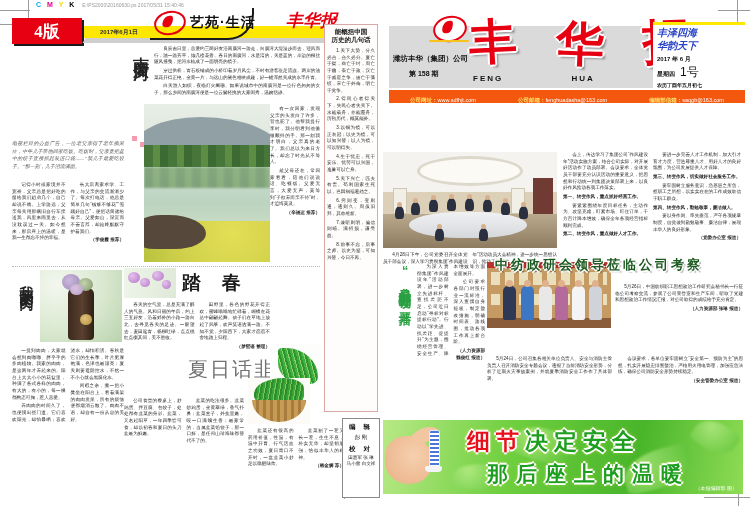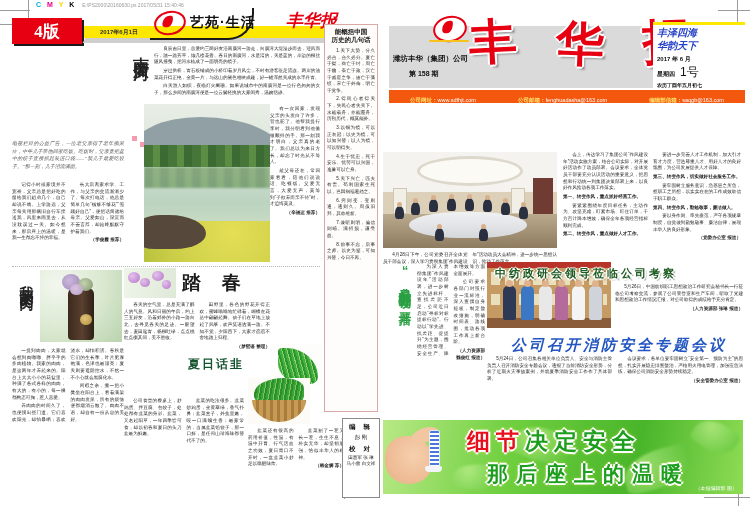--- a/index.html
+++ b/index.html
@@ -66,21 +66,21 @@
   .rp-flowers{position:absolute;left:0;top:74%;width:100%;height:26%;background:radial-gradient(circle at 70% 30%,#e4df55,#cfd04a 60%,#b8c23e);}
   .rp-rocks{position:absolute;left:-6%;top:70%;width:55%;height:22%;background:#57483c;border-radius:40% 60% 50% 30%;}
   
   .ccol{left:258px;top:92px;width:50px;height:158px;}
   
   .spimg{left:112px;top:254px;width:52px;height:30px;overflow:hidden;background:linear-gradient(100deg,#eef5e9,#dfe9d8);}
   .blossom{position:absolute;border-radius:50%;background:radial-gradient(circle at 35% 35%,#e3c2ee,#b675c6);}
   .sptitle{left:170px;top:256px;font-family:"Liberation Serif",serif;font-weight:bold;font-size:19px;letter-spacing:8px;color:#1c1c1c;}
   .spcols{left:112px;top:288px;width:146px;height:92px;}
   
-  .cht{left:176px;top:342px;font-size:12px;font-weight:700;letter-spacing:2px;color:#14532d;}
+  .cht{left:176px;top:342px;font-size:20px;font-weight:400;letter-spacing:2px;color:#737373;}
   .chimg1{left:258px;top:330px;width:52px;height:42px;overflow:hidden;background:#fdfdfb;}
   .chfan{position:absolute;left:8px;top:4px;width:40px;height:36px;background:repeating-linear-gradient(75deg,#3db03d 0 2px,#8ed06a 2px 3px,#2e9431 3px 5px);border-radius:10% 80% 20% 60%;}
   .chbasket{left:236px;top:364px;width:62px;height:46px;overflow:hidden;background:#fcfbf7;}
   .basket{position:absolute;left:4px;top:22px;width:54px;height:22px;background:repeating-linear-gradient(90deg,#c89b55 0 4px,#a87c3c 4px 7px);border-radius:0 0 50% 50%/0 0 100% 100%;}
   .chives2{position:absolute;left:6px;top:0;width:50px;height:26px;background:repeating-linear-gradient(100deg,#36a536 0 2px,#7cc75c 2px 3px,#2c8c2e 3px 5px);border-radius:60% 40% 30% 30%;}
   .chcolsA{left:112px;top:384px;width:120px;height:100px;}
   .chcolsB{left:236px;top:414px;width:96px;height:70px;}
   
   .hbox{left:312px;top:10px;width:54px;height:388px;border:1px solid #dba8a8;padding:3px 2px;box-sizing:border-box;background:#fffdfb;}
   .ht{font-size:6.5px;font-weight:bold;text-align:center;line-height:1.3;color:#111;}
@@ -133,21 +133,21 @@
   
   .seekhead{left:13px;top:252px;height:156px;font-weight:900;font-size:12.5px;color:#2aa043;letter-spacing:1px;}
   .seektext{left:34px;top:252px;width:68px;height:150px;}
   
   .v-photo{left:104px;top:250px;width:124px;height:66px;overflow:hidden;background:#c59a63;}
   .v-strip{position:absolute;left:0;top:0;width:100%;height:6px;background:#b8332a;}
   .v-row{position:absolute;left:4px;height:13px;background:repeating-linear-gradient(90deg,#eadfbd 0 9px,transparent 9px 14px);width:116px;}
   .v-floor{position:absolute;left:0;bottom:0;width:100%;height:10px;background:#8a5c39;}
   .vp{position:absolute;bottom:8px;width:13px;height:34px;border-radius:5px 5px 2px 2px;}
   .vp::before{content:"";position:absolute;top:-6px;left:3px;width:7px;height:7px;border-radius:50%;background:#dfb18c;}
-  .v-head{left:112px;top:254px;width:248px;font-family:"Liberation Serif",serif;font-weight:900;font-size:11px;letter-spacing:3px;color:#1c5a20;white-space:nowrap;
+  .v-head{left:112px;top:244px;width:248px;font-family:"Liberation Serif",serif;font-weight:900;font-size:13px;letter-spacing:3px;color:#1c5a20;white-space:nowrap;
           text-shadow:-1.5px 0 #fff,1.5px 0 #fff,0 -1.5px #fff,0 1.5px #fff,2px 2px 1px rgba(0,0,0,.3);}
   .v-text{left:232px;top:272px;width:128px;height:46px;}
   
   .f-head{left:112px;top:324px;width:248px;text-align:center;font-family:"Liberation Serif",serif;font-style:italic;font-weight:bold;font-size:15px;letter-spacing:3px;color:#2356c0;white-space:nowrap;}
   .f-text{left:104px;top:344px;width:256px;height:58px;}
   
   .banner{left:0;top:408px;width:360px;height:74px;overflow:hidden;
           background:linear-gradient(100deg,#b8e986,#6fcf3f 35%,#49b52a 70%,#8fdc55);}
   .leaf{position:absolute;border-radius:60% 15% 60% 15%;background:radial-gradient(circle at 30% 30%,#c9f59a,#50bd2c);opacity:.6;filter:blur(1px);}
   .palm{position:absolute;left:2px;top:16px;width:48px;height:48px;background:radial-gradient(circle at 60% 40%,#f6d0ae,#e9af85);border-radius:45% 55% 50% 50%;}
@@ -299,20 +299,25 @@
     <div class="abs r-logo">
         <i></i>
       </div>
     <div class="abs r-logoline"></div>
     <div class="abs r-company">潍坊丰华（集团）公司</div>
     <div class="abs r-issue">第 158 期</div>
     <div class="abs r-title">
       <span>丰</span>
       <span>华</span>
       <span>报</span>
+    </div>
+    <div class="abs r-py">
+      <span>FENG</span>
+      <span>HUA</span>
+      <span>BAO</span>
     </div>
     <div class="abs r-info">
       <div class="slogan">丰泽四海</div>
       <div class="slogan">华韵天下</div>
       <div class="r-d1">2017 年 6 月</div>
       <div class="r-drow">
         <span class="r-d2">星期四</span>
         <span class="r-no">1号</span>
       </div>
       <div class="r-lunar">农历丁酉年五月初七</div>
@@ -379,21 +384,20 @@
       <div class="vp" style="left:68px;background:#b56a9c;"></div>
       <div class="vp" style="left:85px;background:#f4f4f4;"></div>
       <div class="vp" style="left:102px;background:#d0d4da;"></div>
     </div>
     <div class="abs v-head">中纺政研会领导莅临公司考察</div>
     <div class="abs t v-text">
       <p>5月26日，中国纺织职工思想政治工作研究会秘书长一行莅临公司考察交流，参观了公司荣誉室和生产车间，听取了党建和思想政治工作情况汇报，对公司取得的成绩给予充分肯定。</p>
       <p class="by">（人力资源部 张琳 报道）</p>
     </div>
 
-    <div class="abs f-head">公司召开消防安全专题会议</div>
     <div class="abs t cols2g f-text">
       <p>5月24日，公司召集各相关单位负责人、安全与消防主管负责人召开消防安全专题会议，通报了当前消防安全形势，分析了近期火灾事故案例，并就夏季消防安全工作作了具体部署。</p>
       <p>会议要求，各单位要牢固树立“安全第一、预防为主”的思想，扎实开展隐患排查整治，严格用火用电管理，加强应急演练，确保公司消防安全形势持续稳定。</p>
       <p class="by">（安全管委办公室 报道）</p>
     </div>
 
     <div class="abs banner">
       <div class="leaf" style="left:130px;top:8px;width:60px;height:34px;transform:rotate(20deg);"></div>
       <div class="leaf" style="left:240px;top:30px;width:70px;height:38px;transform:rotate(-15deg);"></div>
       <div class="leaf" style="left:310px;top:2px;width:44px;height:30px;transform:rotate(35deg);"></div>

